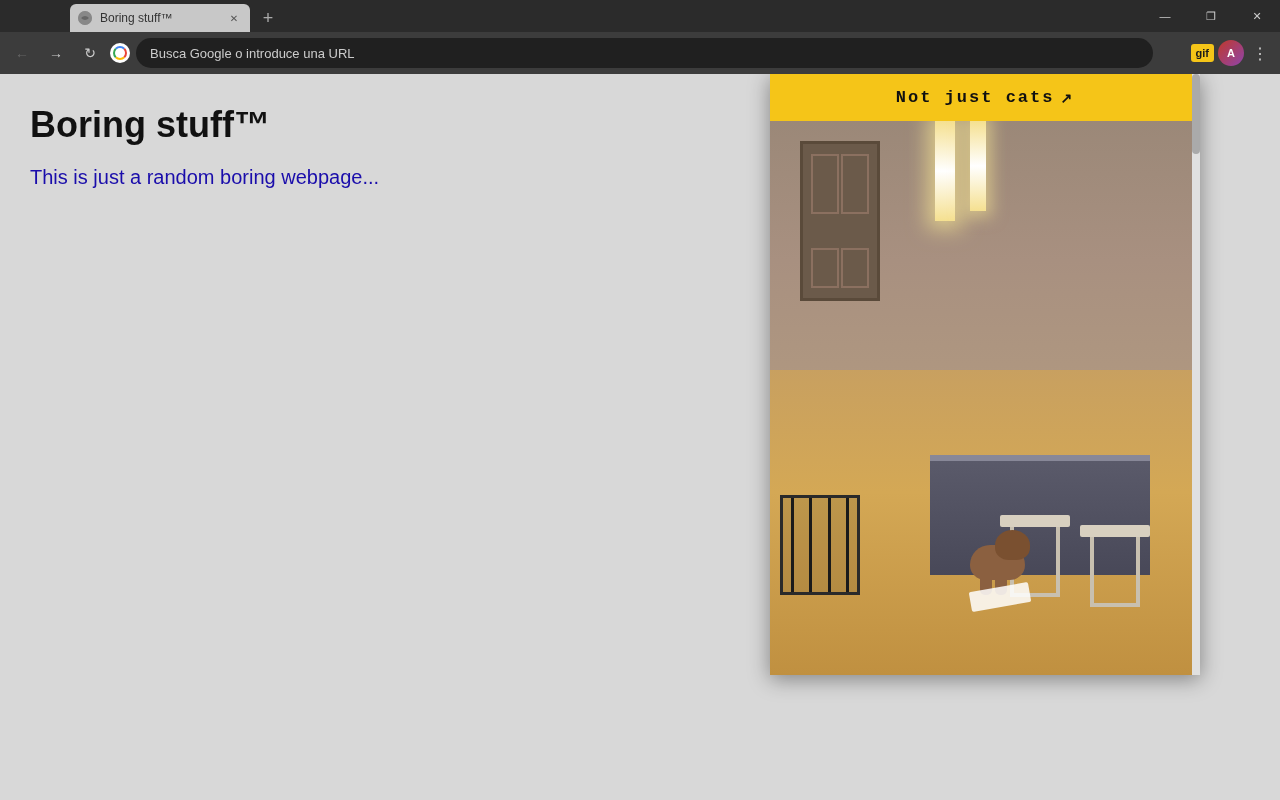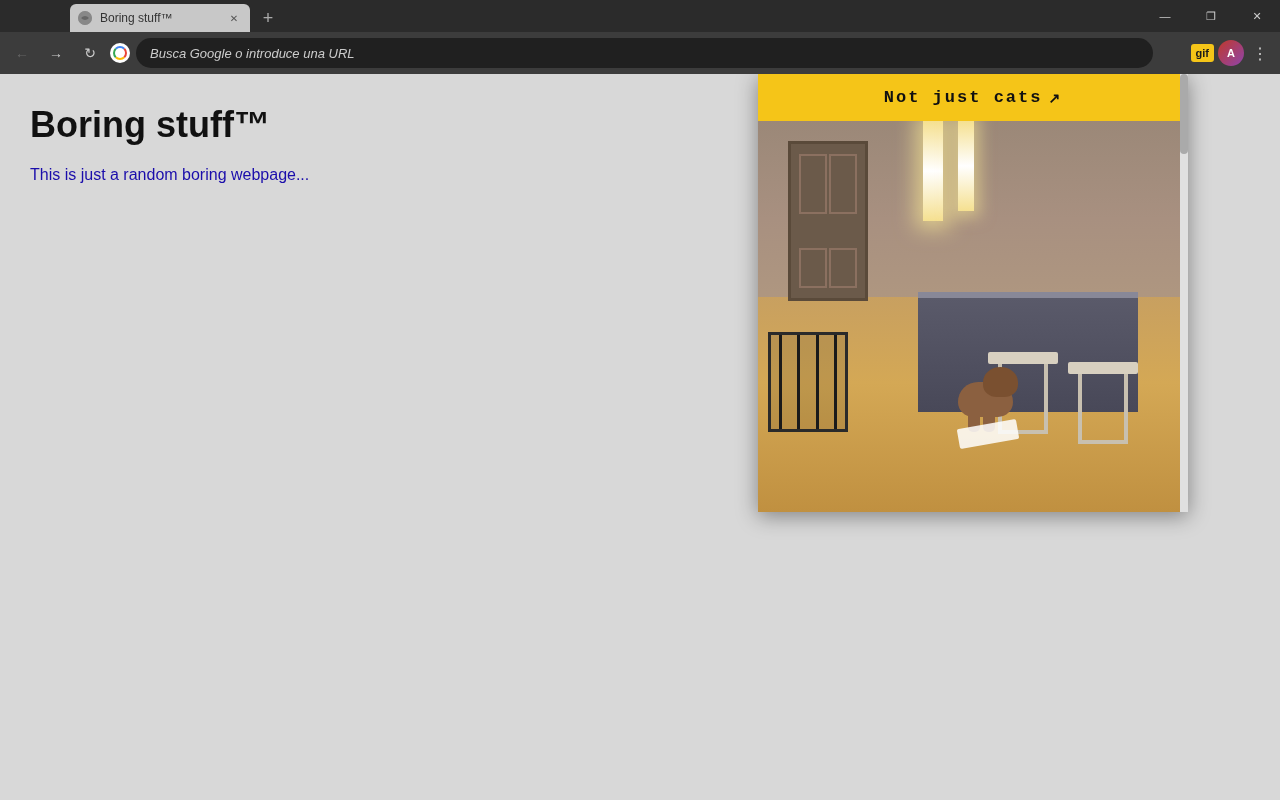--- a/index.html
+++ b/index.html
@@ -135,21 +135,20 @@
       border-left-color: #34A853;
     }
     .url-bar {
       flex: 1;
       height: 30px;
       background: #202020;
       border-radius: 15px;
       display: flex;
       align-items: center;
       padding: 0 14px;
-      font-style: italic;
     }
     .url-text {
       font-size: 13px;
       color: #ccc;
     }
     .toolbar-right {
       display: flex;
       align-items: center;
       gap: 4px;
     }
@@ -194,31 +193,31 @@
     .page-main {
       padding: 30px 30px;
     }
     .page-title {
       font-size: 36px;
       font-weight: 700;
       color: #111;
       margin-bottom: 20px;
     }
     .page-subtitle {
-      font-size: 16px;
+      font-size: 20px;
       color: #1a0dab;
     }
 
     
     .popup {
       position: absolute;
-      right: 92px;
+      right: 80px;
       top: 0;
       width: 430px;
-      height: 438px;
+      height: 601px;
       background: #fde047;
       box-shadow: 0 4px 20px rgba(0,0,0,0.4);
       display: flex;
       flex-direction: column;
       overflow: hidden;
     }
     .popup-header-btn {
       background: #f5c518;
       color: #111;
       font-size: 17px;

